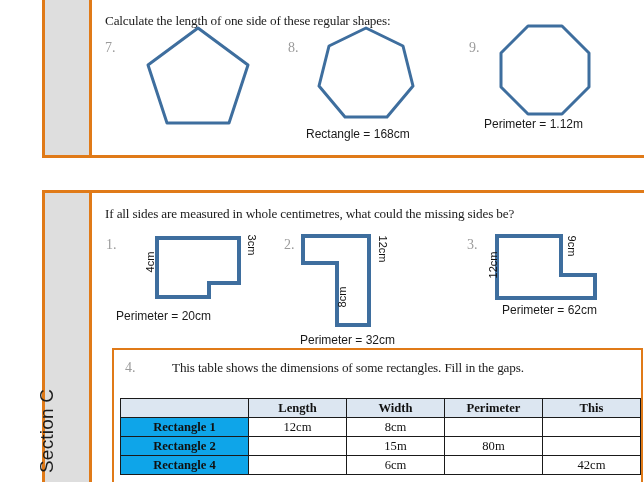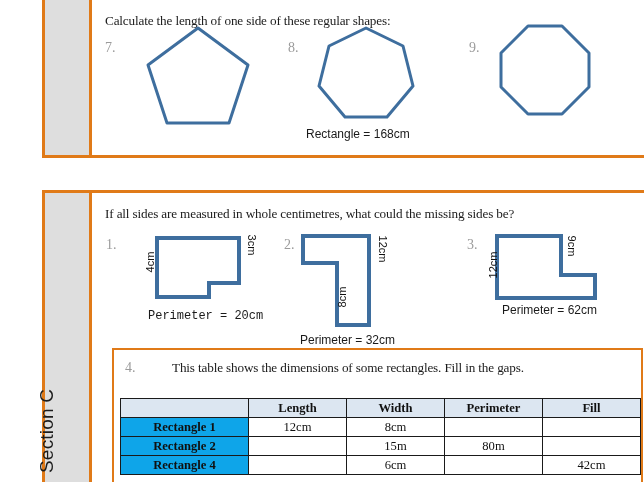--- a/index.html
+++ b/index.html
@@ -164,20 +164,21 @@
         </svg>
       </div>
       <div class="caption abs" style="left:214px; top:128px;">Rectangle = 168cm</div>
 
       <div class="qnum abs" style="left:377px; top:41px;">9.</div>
       <div class="abs" style="left:406px; top:24px;">
         <svg width="94" height="94" viewBox="0 0 94 94">
           <polygon points="30,3 64,3 91,30 91,64 64,91 30,91 3,64 3,30" fill="none" stroke="#3E6E9E" stroke-width="3" stroke-linejoin="round" stroke-linecap="round"></polygon>
         </svg>
       </div>
+      <div class="caption abs" style="left:392px; top:118px;">Perimeter = 1.12m</div>
 
     </div>
   </div>
 
   <div class="block" id="block-missing">
 
     <div class="sidebar-rail">
       <div class="sidebar-label">Section C</div>
     </div>
 
@@ -187,21 +188,21 @@
 
       <div class="qnum abs" style="left:14px; top:44px;">1.</div>
 
       <div class="abs" style="left:62px; top:42px;">
         <svg width="88" height="65" viewBox="0 0 88 65">
           <polygon points="3,3 85,3 85,48 55,48 55,62 3,62" fill="none" stroke="#3E6E9E" stroke-width="4" stroke-linejoin="miter" stroke-linecap="square"></polygon>
         </svg>
       </div>
       <div class="dimlabel dim-rot-ccw" style="left:48px; top:63px;">4cm</div>
       <div class="dimlabel dim-rot-cw" style="left:150px; top:46px;">3cm</div>
-      <div class="caption abs" style="left:56px; top:116px;font-family:Liberation Mono, monospace;">Perimeter = 20cm</div>
+      <div class="caption abs" style="left:24px; top:116px;">Perimeter = 20cm</div>
 
       <div class="qnum abs" style="left:192px; top:44px;">2.</div>
 
       <div class="abs" style="left:208px; top:40px;">
         <svg width="72" height="95" viewBox="0 0 72 95">
           <polygon points="3,3 69,3 69,92 37,92 37,30 3,30" fill="none" stroke="#3E6E9E" stroke-width="4" stroke-linejoin="miter" stroke-linecap="square"></polygon>
         </svg>
       </div>
       <div class="dimlabel dim-rot-ccw" style="left:240px; top:98px;">8cm</div>
       <div class="dimlabel dim-rot-cw" style="left:278px; top:50px;">12cm</div>
@@ -225,21 +226,21 @@
         <div class="prompt abs" style="left:58px; top:10px;">This table shows the dimensions of some rectangles. Fill in the gaps.</div>
 
         <div class="abs" style="left:0px; top:48px;">
           <table class="rect-table">
             <thead>
               <tr>
                 <th class="col-label"></th>
                 <th class="col-data">Length</th>
                 <th class="col-data">Width</th>
                 <th class="col-data">Perimeter</th>
-                <th class="col-data">Fill</th>
+                <th class="col-data">This</th>
               </tr>
             </thead>
             <tbody>
               <tr>
                 <td class="rowhead">Rectangle 1</td>
                 <td>12cm</td>
                 <td>8cm</td>
                 <td></td>
                 <td></td>
               </tr>

